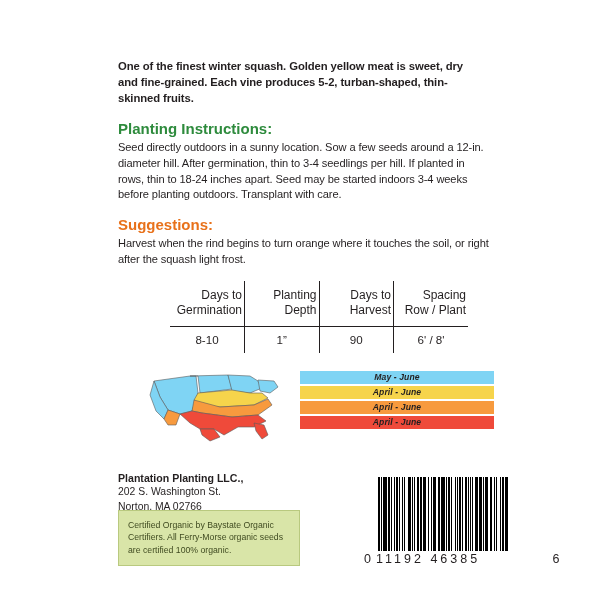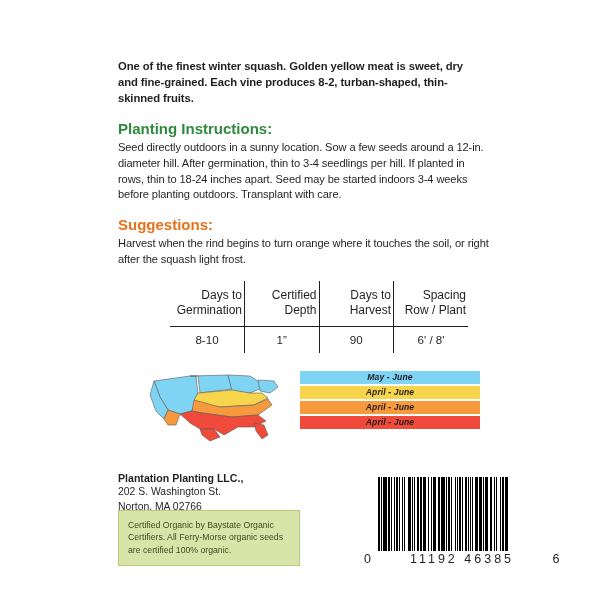--- a/index.html
+++ b/index.html
@@ -83,21 +83,21 @@
     margin: 14px 0 0 28px;
   }
   .map {
     width: 140px;
     height: 78px;
     position: relative;
     flex: none;
   }
   .zones {
     margin-left: 14px;
-    width: 180px;
+    width: 194px;
     padding-top: 4px;
   }
   .zone-bar {
     height: 13px;
     font-size: 8.6px;
     font-style: italic;
     font-weight: bold;
     color: #231f20;
     display: flex;
     align-items: center;
@@ -155,46 +155,46 @@
     height: 100%;
   }
   .bc-digits {
     display: flex;
     font-family: "Liberation Sans", sans-serif;
     font-size: 12.5px;
     margin-top: 1px;
     letter-spacing: 0.5px;
   }
   .bc-digits .left-d { width: 12px; }
-  .bc-digits .mid-d { flex: 1; text-align: center; letter-spacing: 3px; }
+  .bc-digits .mid-d { flex: 1; letter-spacing: 3px; }
   .bc-digits .right-d { width: 12px; text-align: right; }
 </style>
 </head>
 <body>
 
 <div class="page">
 
-  <p class="intro">One of the finest winter squash.  Golden yellow meat is sweet, dry and fine-grained.  Each vine produces 8-2, turban-shaped, thin-skinned fruits.</p>
+  <p class="intro">One of the finest winter squash.  Golden yellow meat is sweet, dry and fine-grained.  Each vine produces 5-2, turban-shaped, thin-skinned fruits.</p>
 
   <p class="section-head planting-head">Planting Instructions:</p>
   <p class="body-text">Seed directly outdoors in a sunny location.  Sow a few seeds around a 12-in. diameter hill.  After germination, thin to 3-4 seedlings per hill. If planted in rows, thin to 18-24 inches apart.  Seed may be started indoors 3-4 weeks before planting outdoors.  Transplant with care.</p>
 
   <p class="section-head suggestions-head">Suggestions:</p>
   <p class="body-text">Harvest when the rind begins to turn orange where it touches the soil, or right after the squash light frost.</p>
 
   <div class="table-wrap">
     <table class="info">
       <thead>
         <tr>
           <th>
             <span>Days to</span><br>
             <span>Germination</span>
           </th>
           <th>
-            <span>Certified</span><br>
+            <span>Planting</span><br>
             <span>Depth</span>
           </th>
           <th>
             <span>Days to</span><br>
             <span>Harvest</span>
           </th>
           <th>
             <span>Spacing</span><br>
             <span>Row / Plant</span>
           </th>

